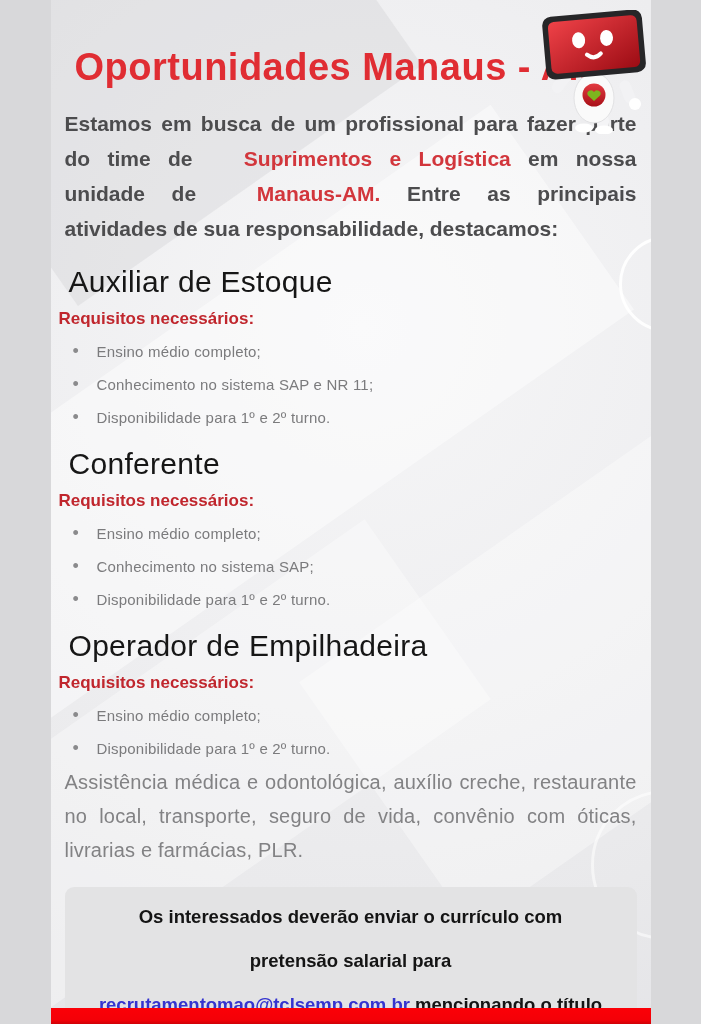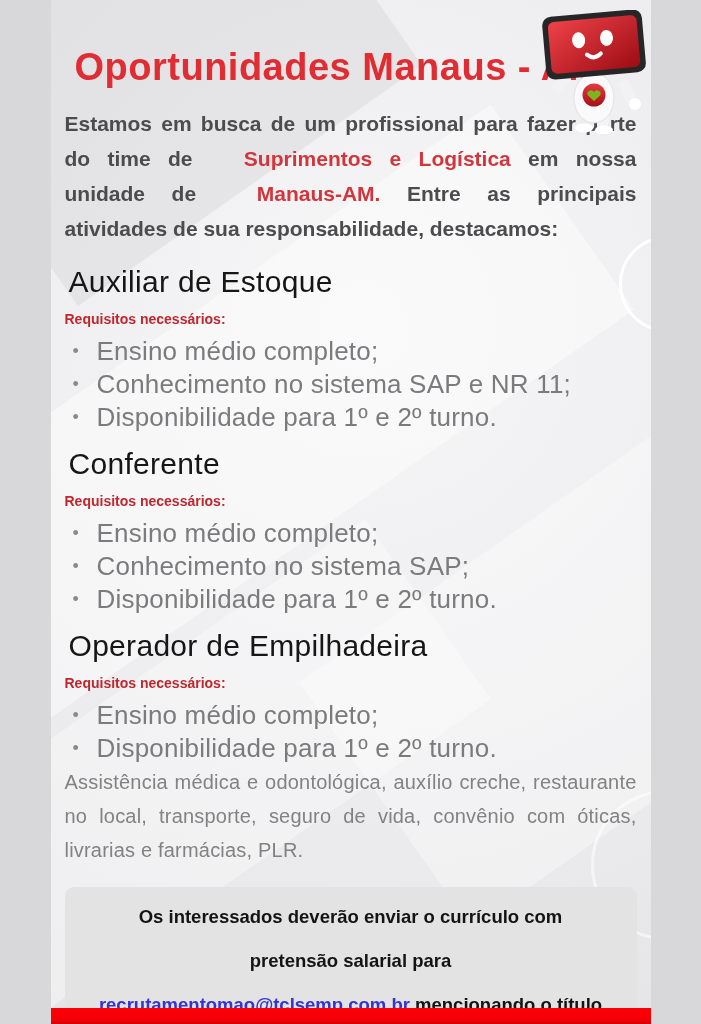--- a/index.html
+++ b/index.html
@@ -51,29 +51,29 @@
   }
   .intro .hl { color:#d2363c;margin-left:34px; }
 
   
   .job-title {
     margin:20px 0 0 18px;
     font-size:30px; line-height:31px; font-weight:400;
     color:#161616; letter-spacing:0.3px;
   }
   .req-label {
-    margin:12px 0 0 14px;
-    font-size:14px; line-height:20px; font-weight:700;
+    margin:12px 0 0 8px;
+    font-size:17px; line-height:20px; font-weight:700;
     color:#c0262d;
   }
   ul.req-list { list-style:none; margin:0; padding:0; }
   ul.req-list li {
     position:relative;
     padding:12px 12px 0 46px;
-    font-size:26px; line-height:21px;
+    font-size:15px; line-height:21px;
     color:#7b7b7d; letter-spacing:0.2px;
   }
   ul.req-list li::before {
     content:"\2022";
     position:absolute; left:22px; top:12px;
     color:#8a8a8c; font-size:18px; line-height:21px;
   }
 
   
   .benefits-label {

